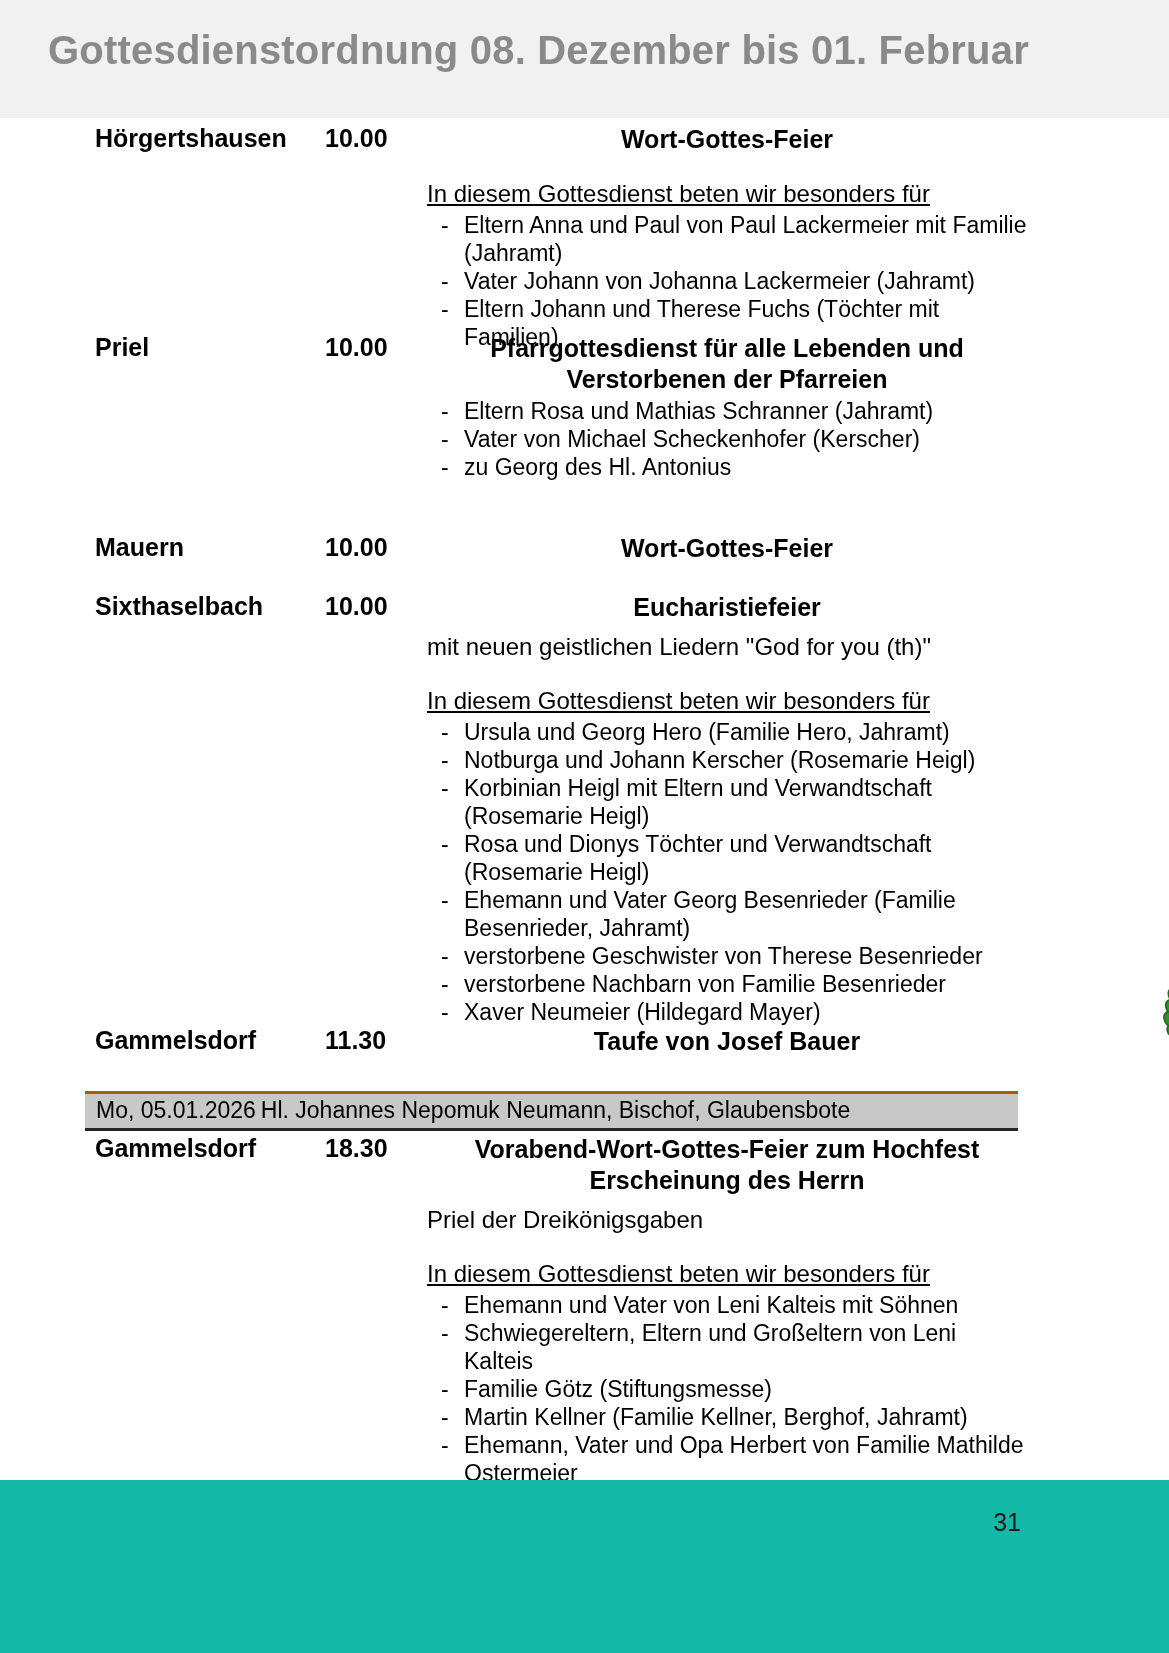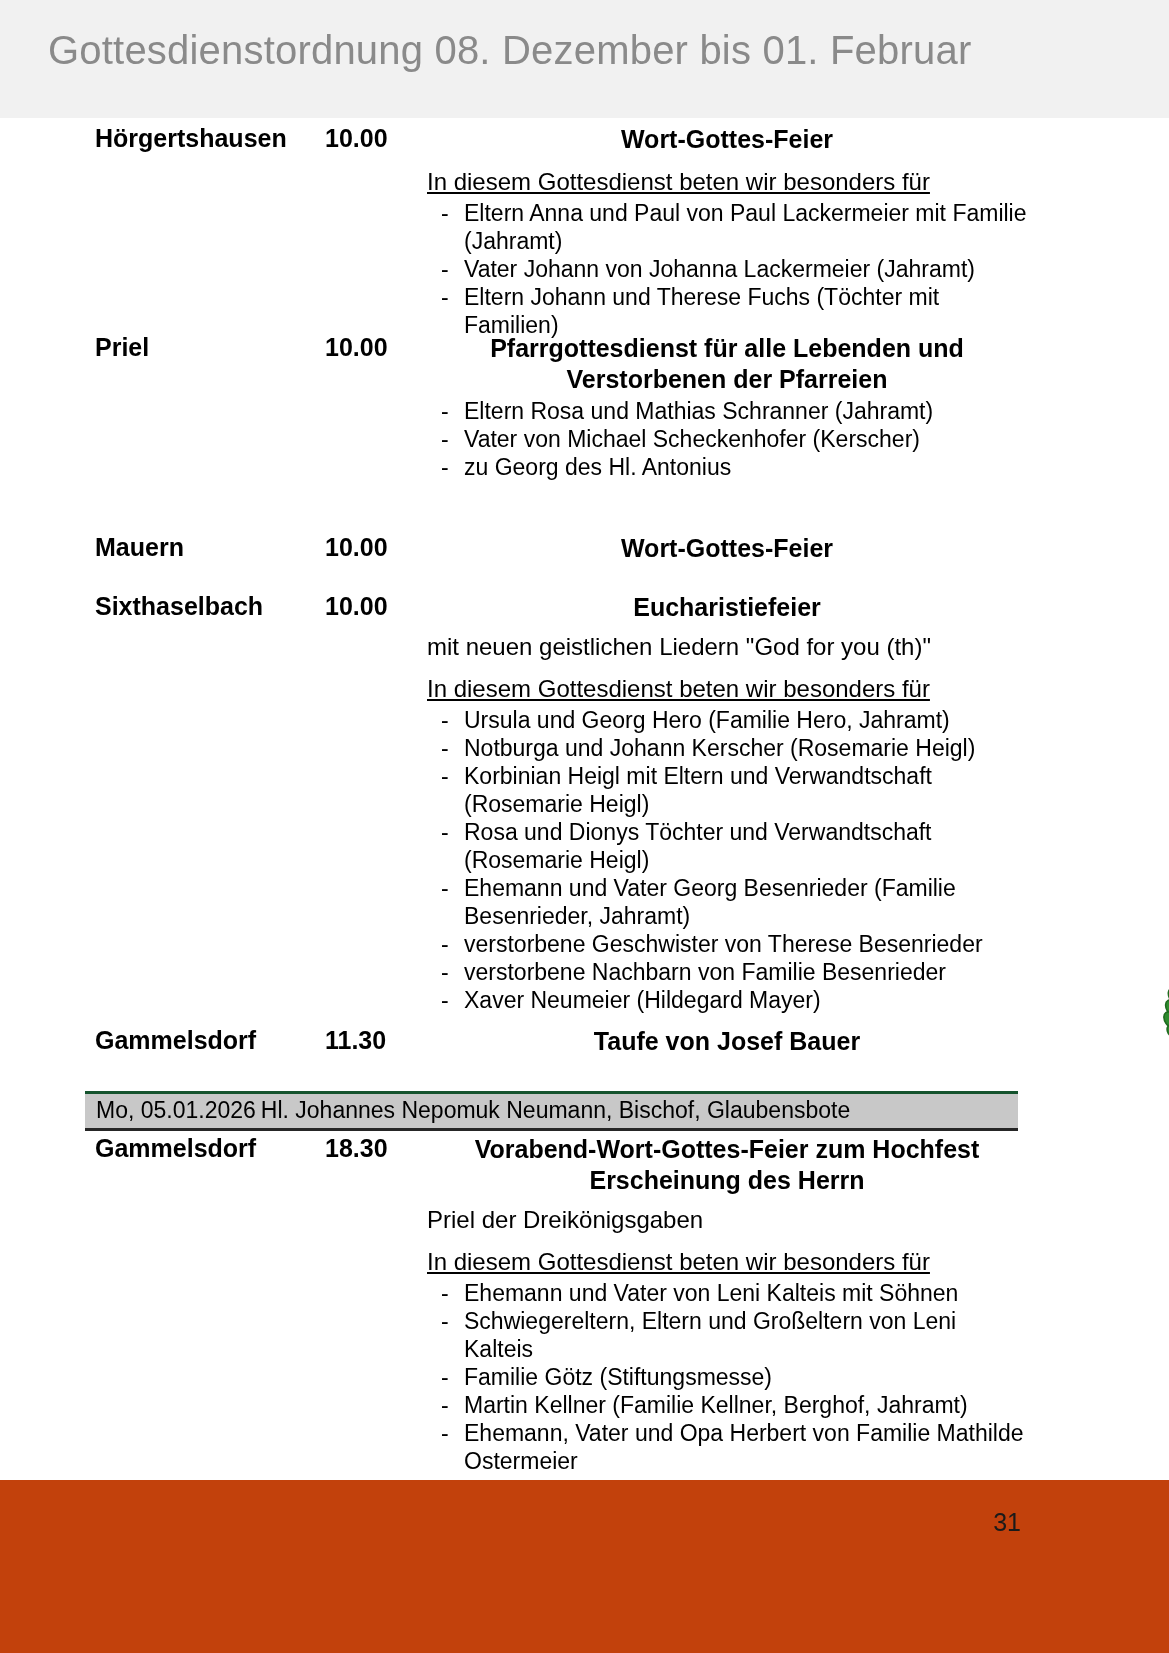--- a/index.html
+++ b/index.html
@@ -23,21 +23,21 @@
     height: 118px;
     background: #f1f1f1;
     box-sizing: border-box;
   }
   .header-title {
     position: absolute;
     left: 48px;
     top: 28px;
     font-size: 40px;
     color: #8a8a8a;
-    font-weight: 400;
+    font-weight: 700;
     letter-spacing: 0.2px;
     white-space: nowrap;
   }
 
   
   .page-body {
     position: absolute;
     left: 0;
     top: 118px;
     width: 1169px;
@@ -45,21 +45,21 @@
     background: #ffffff;
   }
 
   
   .footer-band {
     position: absolute;
     left: 0;
     top: 1480px;
     width: 1169px;
     height: 173px;
-    background: #c2410c;
+    background: #14b8a6;
   }
   .page-number {
     position: absolute;
     right: 148px;
     top: 28px;
     font-size: 25px;
     color: #1a1a1a;
   }
 
   
@@ -107,21 +107,21 @@
     color: #000;
     line-height: 31px;
     margin-top: 8px;
   }
   .intro-line {
     font-size: 24px;
     font-weight: normal;
     color: #000;
     line-height: 31px;
     text-decoration: underline;
-    margin-top: 11px;
+    margin-top: 23px;
     display: inline-block;
   }
   ul.prayer-list {
     list-style: none;
     margin: 2px 0 0 0;
     padding: 0;
   }
   ul.prayer-list > li {
     position: relative;
     font-size: 23px;
@@ -136,21 +136,21 @@
     top: 0;
   }
 
   
   .date-bar {
     position: absolute;
     left: 85px;
     width: 933px;
     height: 34px;
     background: #c8c8c8;
-    border-top: 3px solid #14532d;
+    border-top: 3px solid #a16207;
     border-bottom: 3px solid #262626;
     box-sizing: content-box;
   }
   .date-bar .date-text {
     position: absolute;
     left: 11px;
     top: 3px;
     font-size: 23px;
     color: #000;
     white-space: nowrap;

